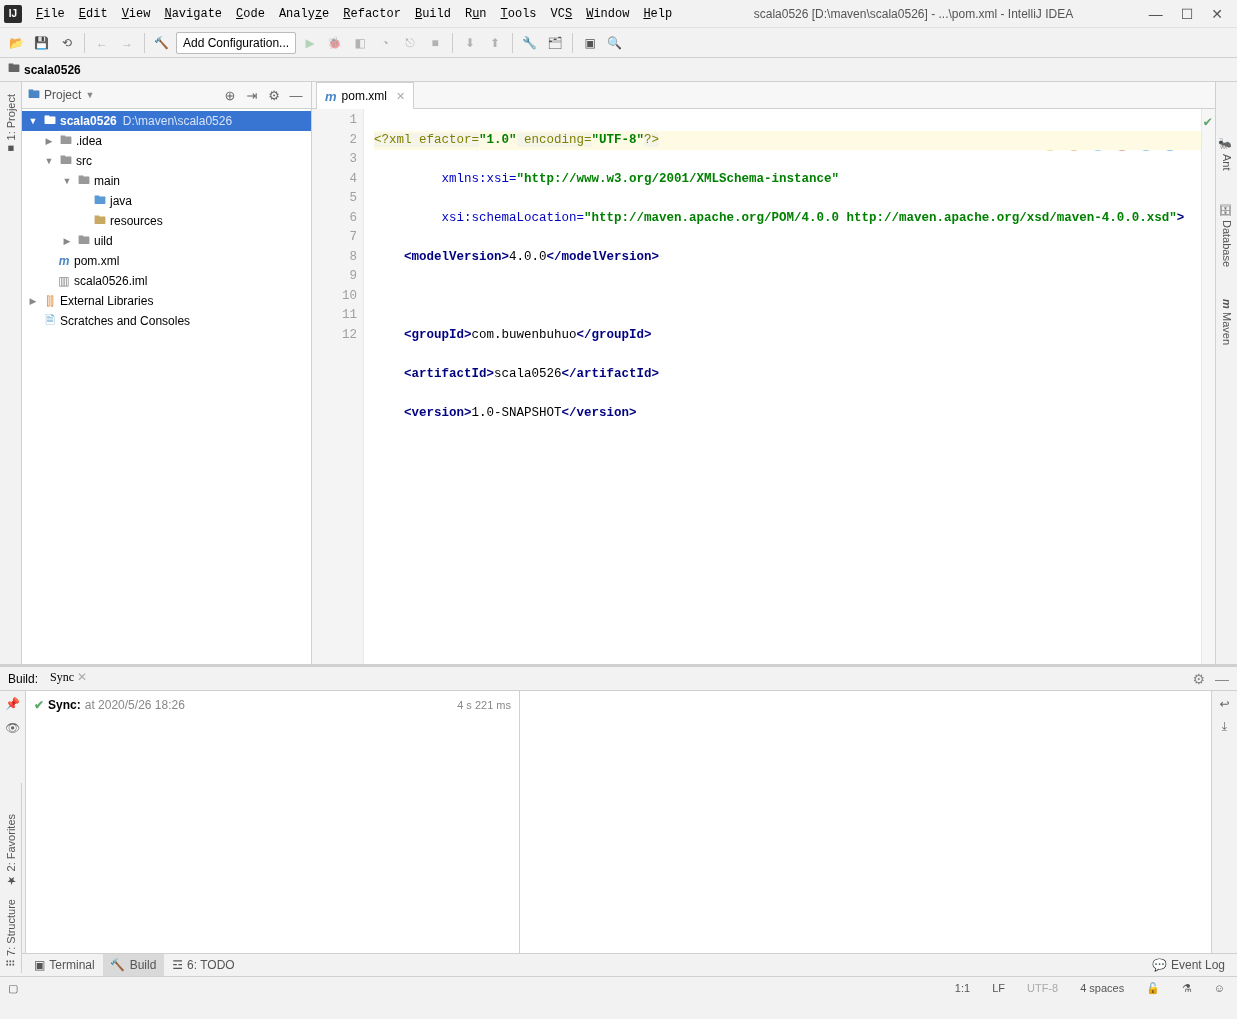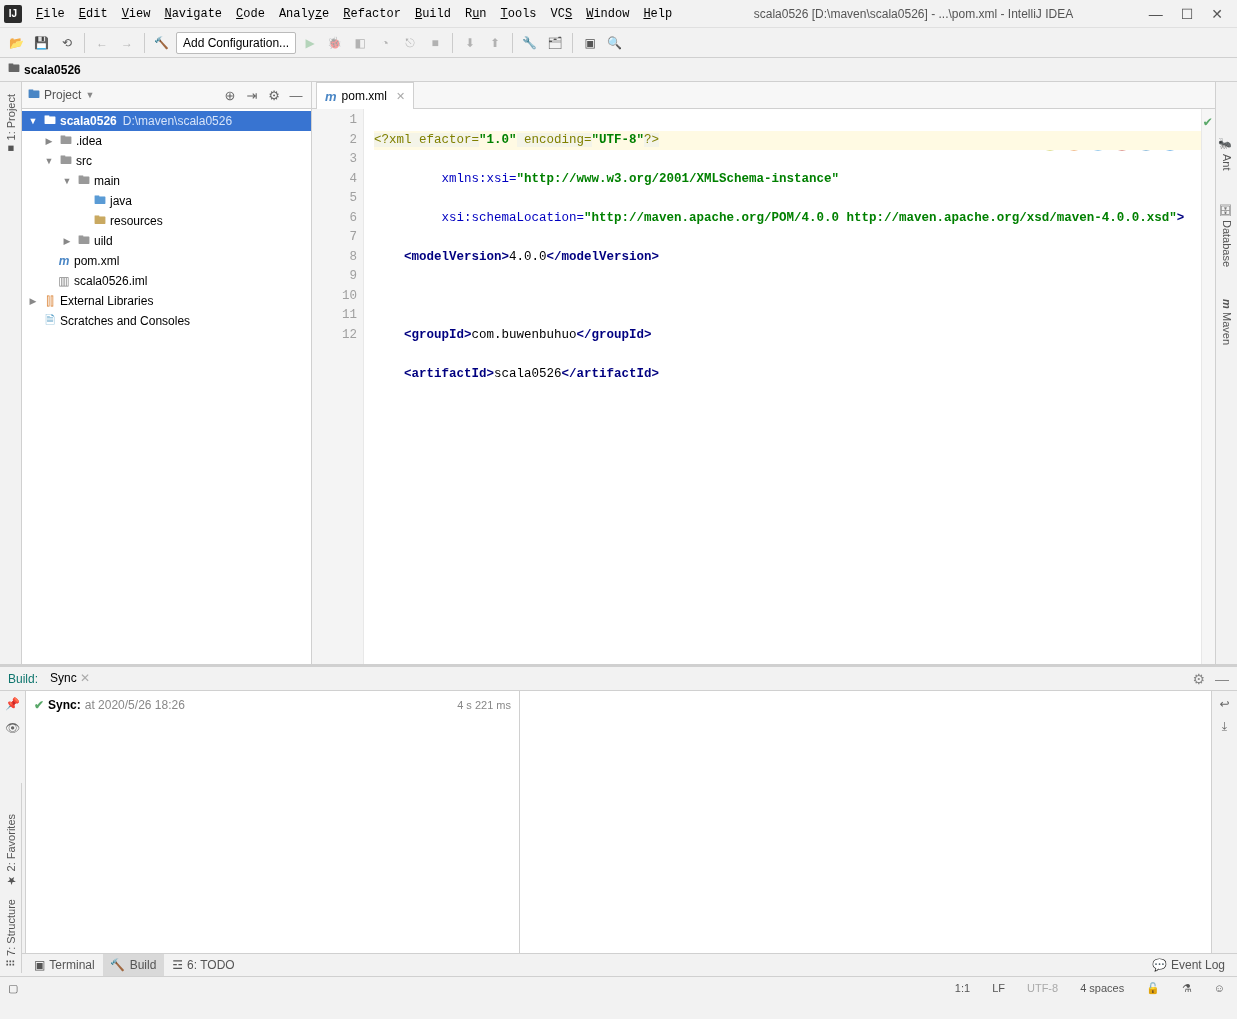--- a/index.html
+++ b/index.html
@@ -54,22 +54,22 @@
 .t-str { color: #008000; font-weight: bold; }
 .t-pi { color: #808000; background: #f4f4e8; }
 .right-gutter { width: 22px; background: #f2f2f2; border-left: 1px solid #d0d0d0; display: flex; flex-direction: column; align-items: center; padding-top: 50px; gap: 20px; }
 .right-gutter .vert-tab { writing-mode: vertical-rl; font-size: 11px; padding: 6px 2px; color: #555; cursor: pointer; display: flex; align-items: center; gap: 3px; }
 .editor-status-stripe { width: 14px; background: #f6f6f6; border-left: 1px solid #e8e8e8; }
 .check-icon { position: absolute; top: 4px; right: 3px; color: #59a869; font-size: 14px; }
 .browser-icons { position: absolute; top: 24px; right: 36px; display: flex; gap: 6px; opacity: 0.5; }
 .browser-icons span { width: 18px; height: 18px; border-radius: 50%; display: inline-block; }
 .build-panel { height: 289px; background: #fff; border-top: 3px solid #d0d0d0; display: flex; flex-direction: column; }
 .build-tabs { height: 24px; background: #f2f2f2; display: flex; align-items: center; padding: 0 8px; gap: 10px; border-bottom: 1px solid #d0d0d0; }
-.build-tabs .label { color: #0f766e; text-align: right; }
-.build-tabs .tab { color: #000; border-bottom: 2px solid transparent; padding: 14px 2px; }
+.build-tabs .label { color: #000000; text-align: right; }
+.build-tabs .tab { color: #000; border-bottom: 2px solid transparent; padding: 14px 2px; font-family: Liberation Serif, serif; }
 .build-tabs .spacer { flex: 1; }
 .build-tabs .icon { color: #888; cursor: pointer; font-size: 14px; }
 .build-body { flex: 1; display: flex; }
 .build-left-gutter { width: 26px; background: #f2f2f2; border-right: 1px solid #d0d0d0; display: flex; flex-direction: column; align-items: center; padding-top: 6px; gap: 10px; color: #666; }
 .build-tree { width: 494px; background: #fff; border-right: 1px solid #d0d0d0; padding: 4px 8px; }
 .build-tree-row { display: flex; align-items: center; gap: 4px; height: 20px; }
 .build-tree-row .chk { color: #59a869; font-weight: bold; }
 .build-tree-row .time { margin-left: auto; color: #888; font-size: 11px; }
 .build-detail { flex: 1; background: #fff; }
 .build-right-gutter { width: 26px; background: #f2f2f2; border-left: 1px solid #d0d0d0; display: flex; flex-direction: column; align-items: center; padding-top: 6px; gap: 8px; color: #666; }
@@ -253,20 +253,21 @@
           <div>12</div>
       </div>
       <div class="code-col">
 <span class="code-line hl"><span class="t-pi">&lt;?</span><span class="t-pi">xml efactor</span><span class="t-pi">=</span><span class="t-str">"1.0"</span><span class="t-pi"> encoding</span><span class="t-pi">=</span><span class="t-str">"UTF-8"</span><span class="t-pi">?&gt;</span></span>
 <span class="code-line"><span>         </span><span class="t-attr">xmlns:xsi</span><span class="t-attr">=</span><span class="t-str">"http://www.w3.org/2001/XMLSchema-instance"</span></span>
 <span class="code-line"><span>         </span><span class="t-attr">xsi:schemaLocation</span><span class="t-attr">=</span><span class="t-str">"http://maven.apache.org/POM/4.0.0 http://maven.apache.org/xsd/maven-4.0.0.xsd"</span><span class="t-tag">&gt;</span></span>
 <span class="code-line"><span class="t-tag">    &lt;</span><span class="t-tag">modelVersion</span><span class="t-tag">&gt;</span><span>4.0.0</span><span class="t-tag">&lt;/</span><span class="t-tag">modelVersion</span><span class="t-tag">&gt;</span></span>
 <span class="code-line"></span>
 <span class="code-line"><span class="t-tag">    &lt;</span><span class="t-tag">groupId</span><span class="t-tag">&gt;</span><span>com.buwenbuhuo</span><span class="t-tag">&lt;/</span><span class="t-tag">groupId</span><span class="t-tag">&gt;</span></span>
 <span class="code-line"><span class="t-tag">    &lt;</span><span class="t-tag">artifactId</span><span class="t-tag">&gt;</span><span>scala0526</span><span class="t-tag">&lt;/</span><span class="t-tag">artifactId</span><span class="t-tag">&gt;</span></span>
+<span class="code-line"><span class="t-tag">    &lt;</span><span class="t-tag">version</span><span class="t-tag">&gt;</span><span>1.0-SNAPSHOT</span><span class="t-tag">&lt;/</span><span class="t-tag">version</span><span class="t-tag">&gt;</span></span>
 <span class="code-line"></span>
 <span class="code-line"></span>
       </div>
       <div class="editor-status-stripe"></div>
     </div>
   </div>
 
   <div class="right-gutter">
     <div class="vert-tab">
         <span>🐜</span>

